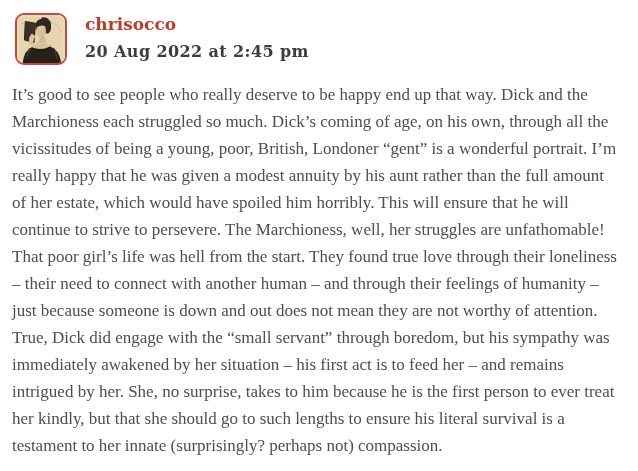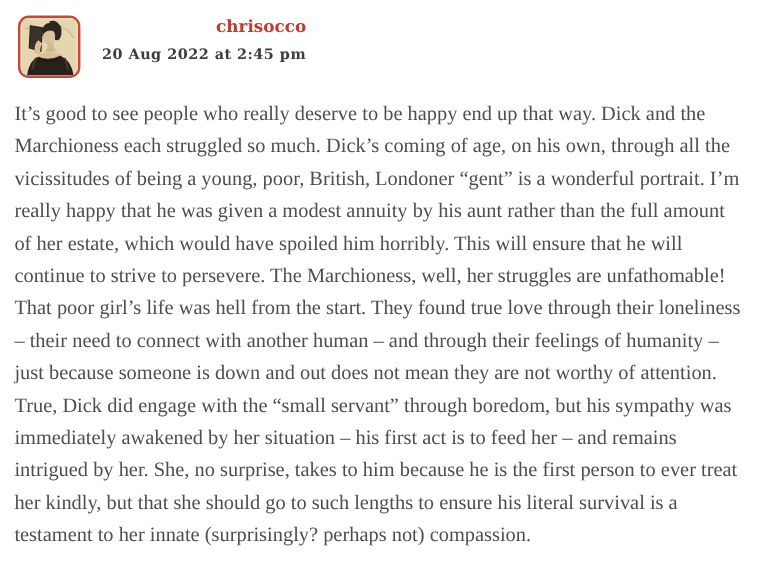--- a/index.html
+++ b/index.html
@@ -25,27 +25,27 @@
     width:52px;height:52px;box-sizing:border-box;
     border:2px solid var(--avatar-border);
     border-radius:9px;overflow:hidden;
     background:#e9dcba;flex:0 0 auto;
   }
   .avatar svg{display:block;width:100%;height:100%;}
   .meta{padding-top:2px;}
   .author{
     display:block;
     font-family:"DejaVu Serif", serif;
-    font-weight:700;font-size:14px;line-height:1.15;
-    color:var(--author-link);text-decoration:none;text-align:right;
+    font-weight:700;font-size:17px;line-height:1.15;
+    color:var(--author-link);text-decoration:none;
   }
   .date{
     display:block;margin-top:7px;
     font-family:"DejaVu Serif", serif;
-    font-weight:700;font-size:12px;letter-spacing:0.4px;
+    font-weight:700;font-size:16px;letter-spacing:0.4px;
     color:var(--date-text);text-decoration:none;text-align:right;
   }
   .comment-body{
     position:absolute;left:12px;top:81px;width:610px;margin:0;
     font-size:17px;line-height:27px;color:var(--body-text);
     text-align:left;
   }
 </style>
 </head>
 <body>

